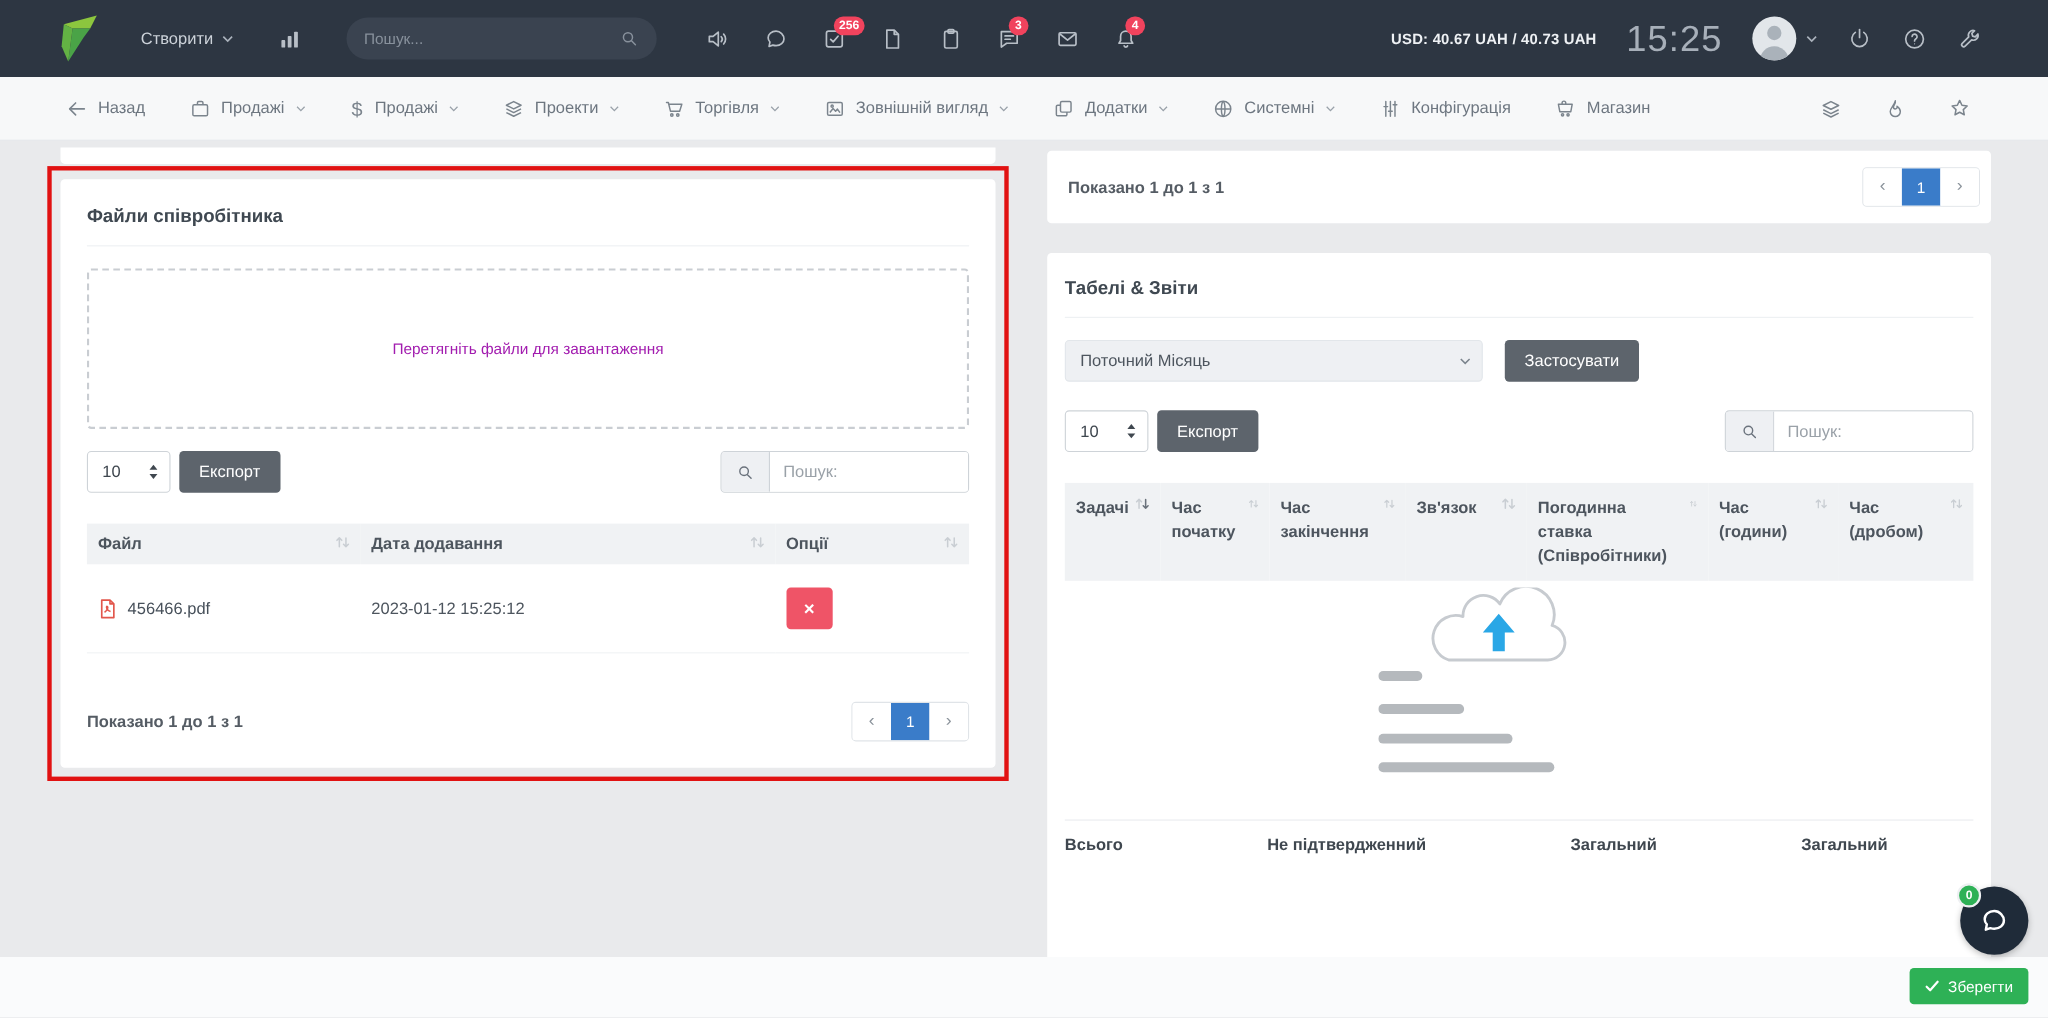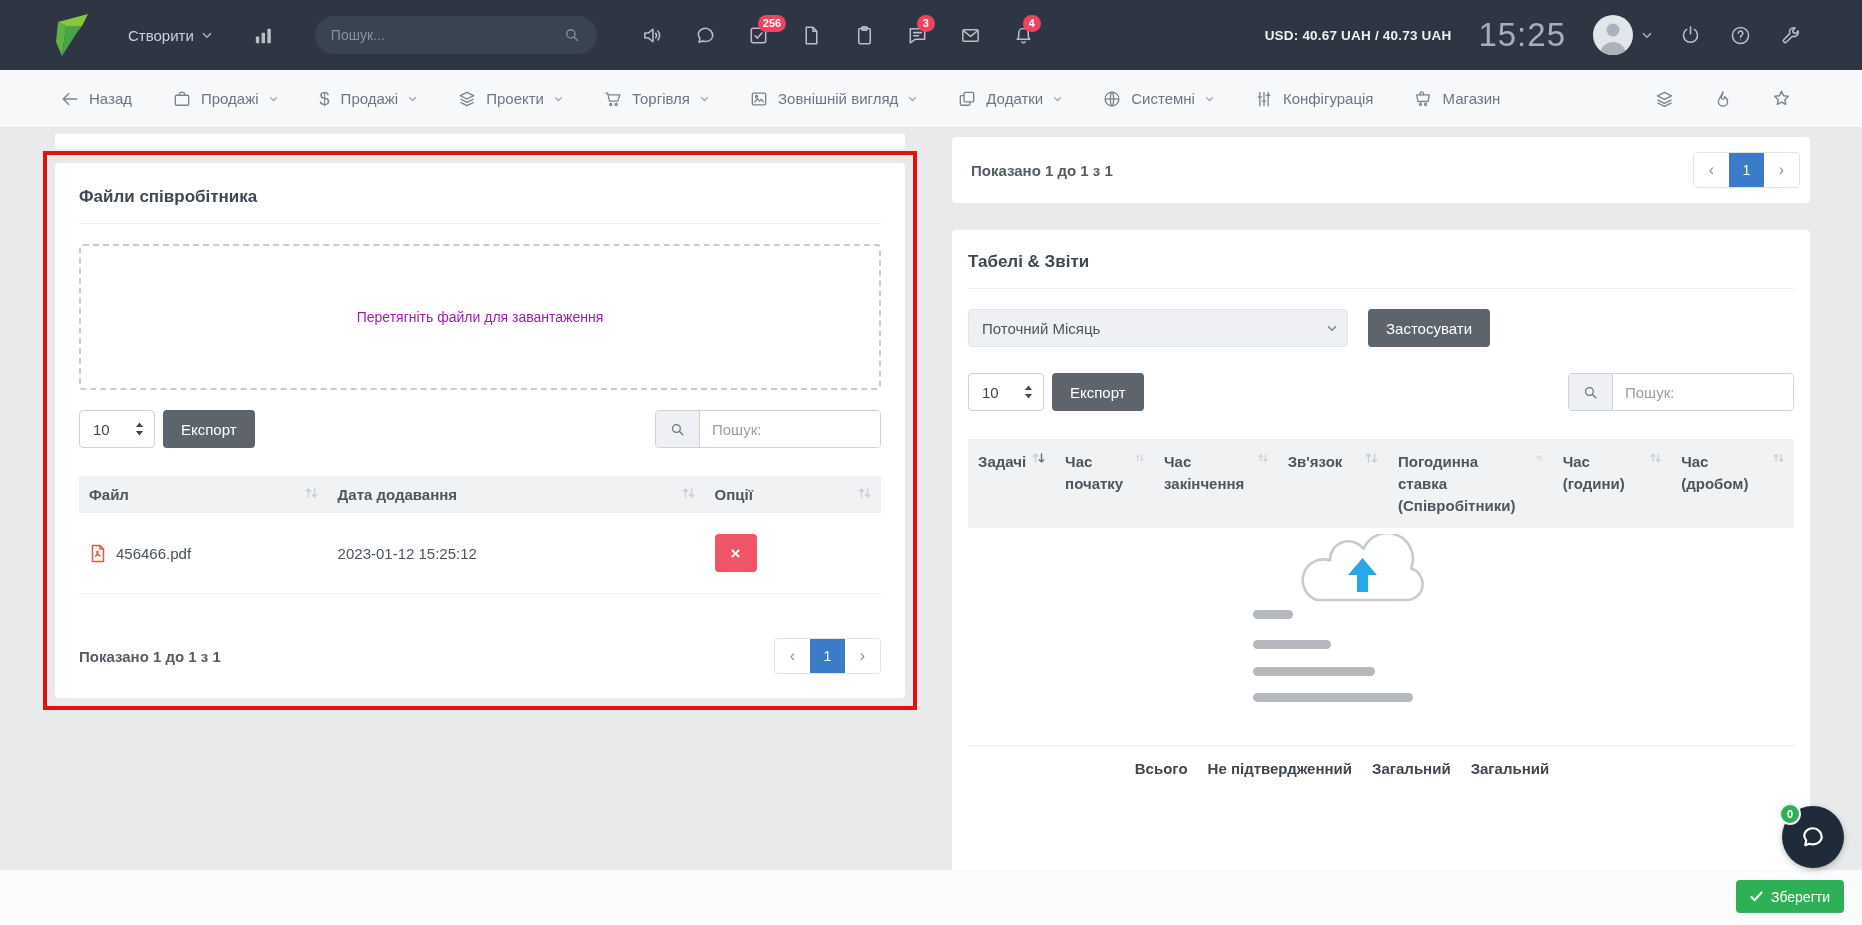--- a/index.html
+++ b/index.html
@@ -148,21 +148,21 @@
   }
   .reports-card h2 { margin-bottom:16px; }
   .reports-card hr { margin-bottom:20px; }
   .filter-row { display:flex; align-items:center; gap:20px; margin-bottom:26px; }
   .period { width:380px; background:#eef0f3; border:1px solid #e2e6ea; color:#4d555e; }
   .reports-table thead th { padding:12px 10px; line-height:1.45; }
   .empty-text { padding:20px 4px 6px; color:#9ba2a9; font-size:15px; }
   .illus { margin:6px 0 10px 285px; }
   .totals {
     margin-top:26px; border-top:1px solid #e9ecef; padding:14px 78px 0 0;
-    display:flex; justify-content:center; gap:20px;
+    display:flex; justify-content:space-between; gap:20px;
     font-size:15px; font-weight:700; color:#3f474f; white-space:nowrap;
   }
 
   
   .footer { position:absolute; top:870px; left:0; right:0; height:55px; background:#fafbfc; }
   .btn-save {
     position:absolute; right:18px; top:10px; height:33px; background:#2eb156; color:#fff;
     border:0; border-radius:4px; padding:0 14px; font-size:14px; cursor:pointer;
     display:flex; align-items:center; gap:8px; font-family:"Liberation Sans", sans-serif;
   }

